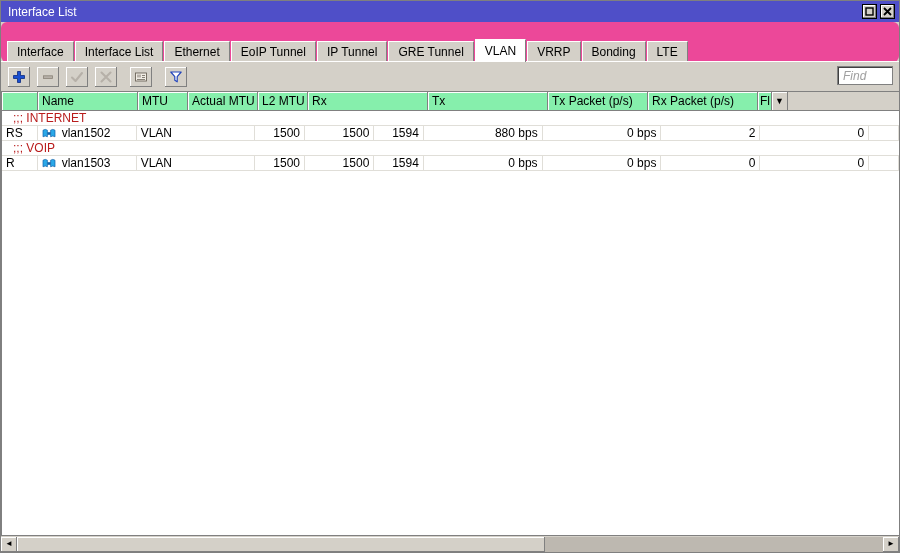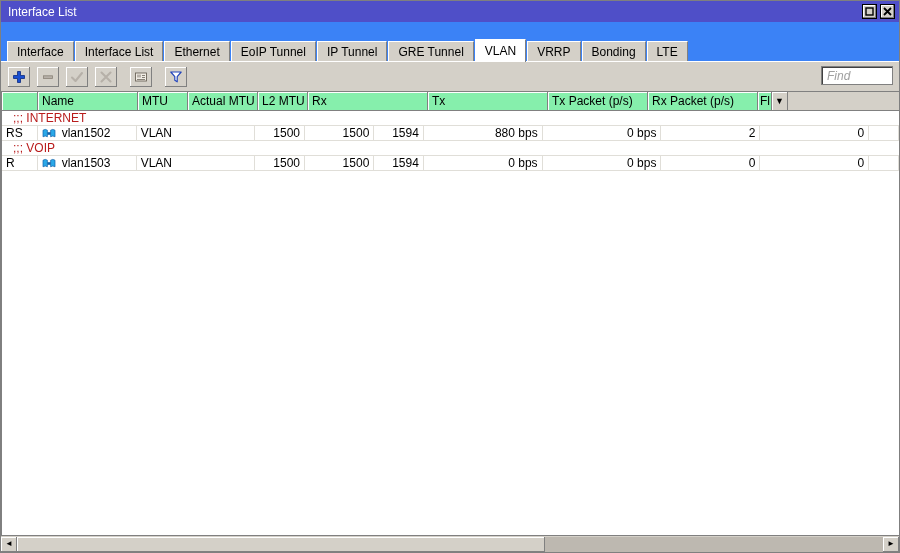--- a/index.html
+++ b/index.html
@@ -63,26 +63,27 @@
     justify-content: center;
     box-sizing: border-box;
     cursor: pointer;
   }
   .tbtn svg { display: block; }
 
   
   .tabstrip {
     height: 40px;
     min-height: 24px;
-    background: #3b82f6;
+    background: #ec4899;
     display: flex;
     align-items: flex-end;
     padding: 3px 0 0 6px;
     box-sizing: border-box;
     position: relative;
+    border-radius: 6px;
   }
   .tabstrip::after {
     content: "";
     position: absolute;
     left: 0; right: 0; bottom: 0;
     height: 1px;
     background: #ffffff;
   }
   .tab {
     height: 21px;
@@ -131,21 +132,21 @@
     box-sizing: border-box;
     cursor: pointer;
     box-shadow: inset -1px -1px 0 #808080, inset 1px 1px 0 #ffffff;
   }
   .tool-btn.gap { margin-right: 11px; }
   .tool-btn svg { display: block; }
   .find-box {
     position: absolute;
     right: 6px;
     top: 4px;
-    width: 72px;
+    width: 56px;
     height: 19px;
     background: #ffffff;
     border: 1px solid #808080;
     box-shadow: inset 1px 1px 0 #404040;
     box-sizing: border-box;
     display: flex;
     align-items: center;
     padding-left: 5px;
   }
   .find-placeholder {

